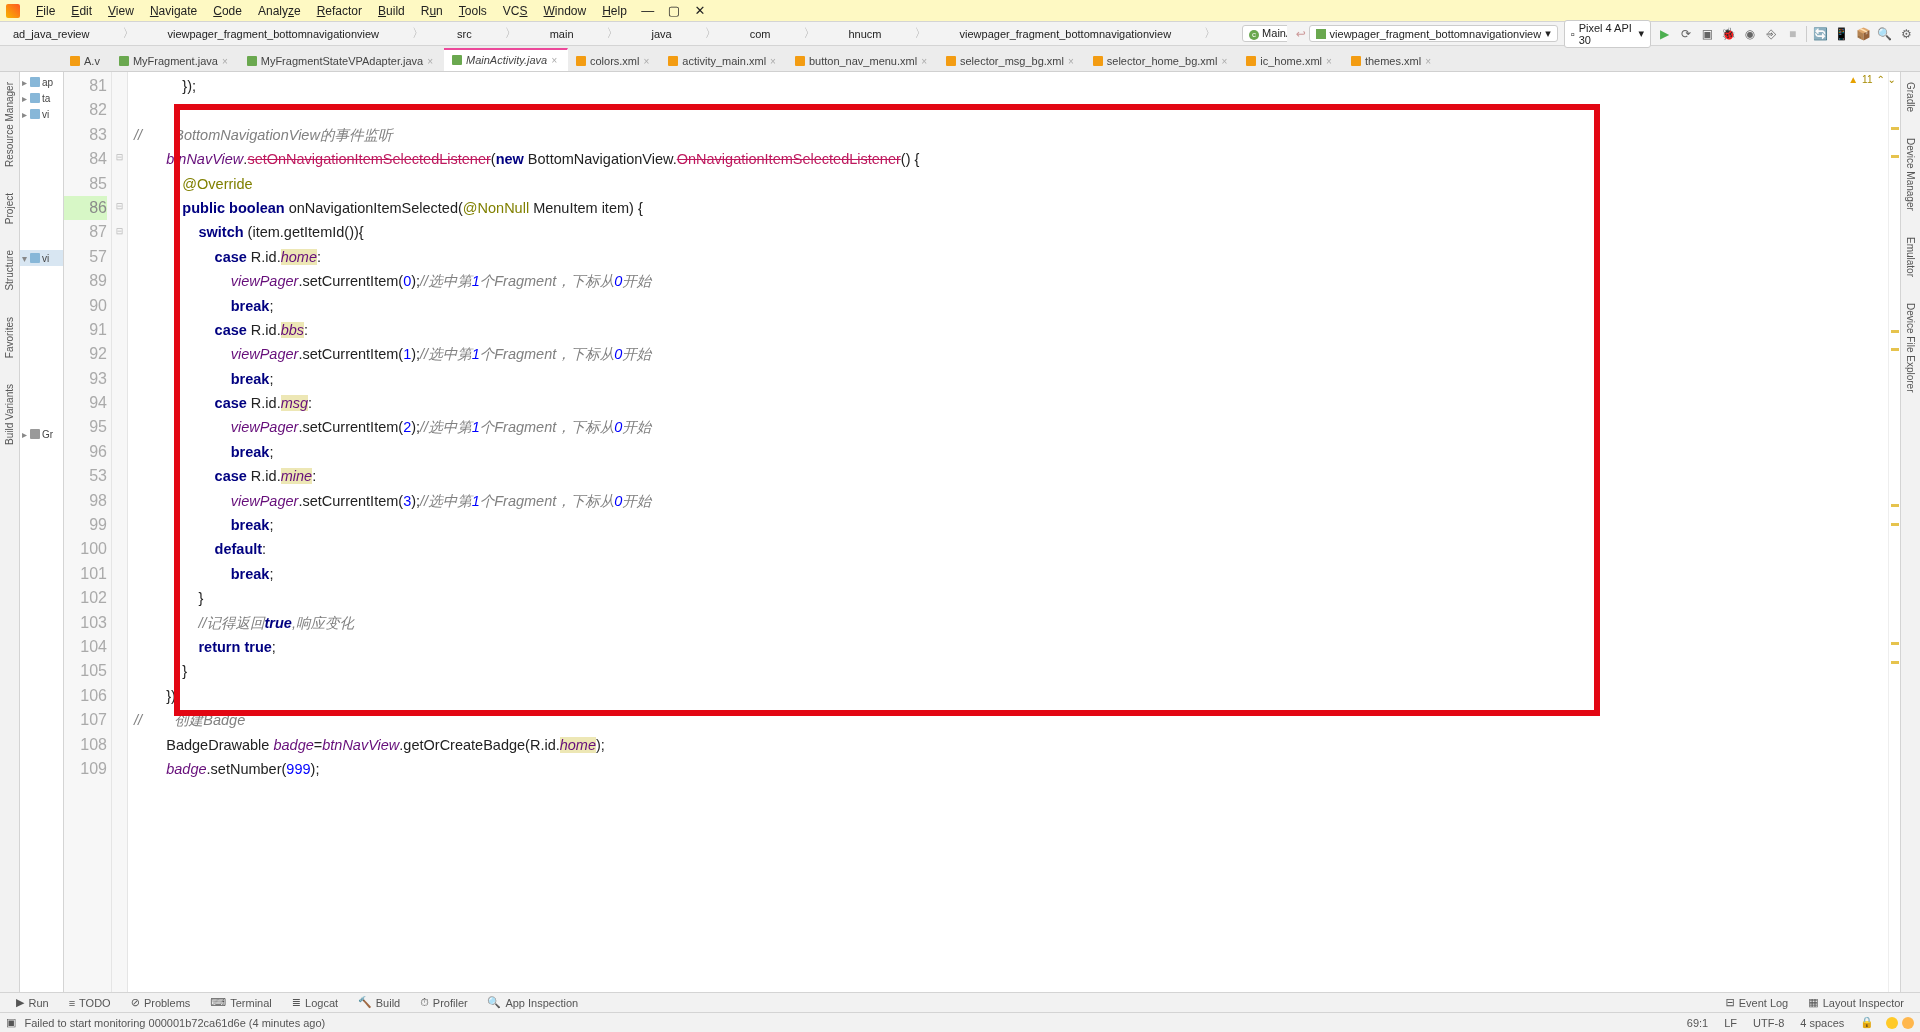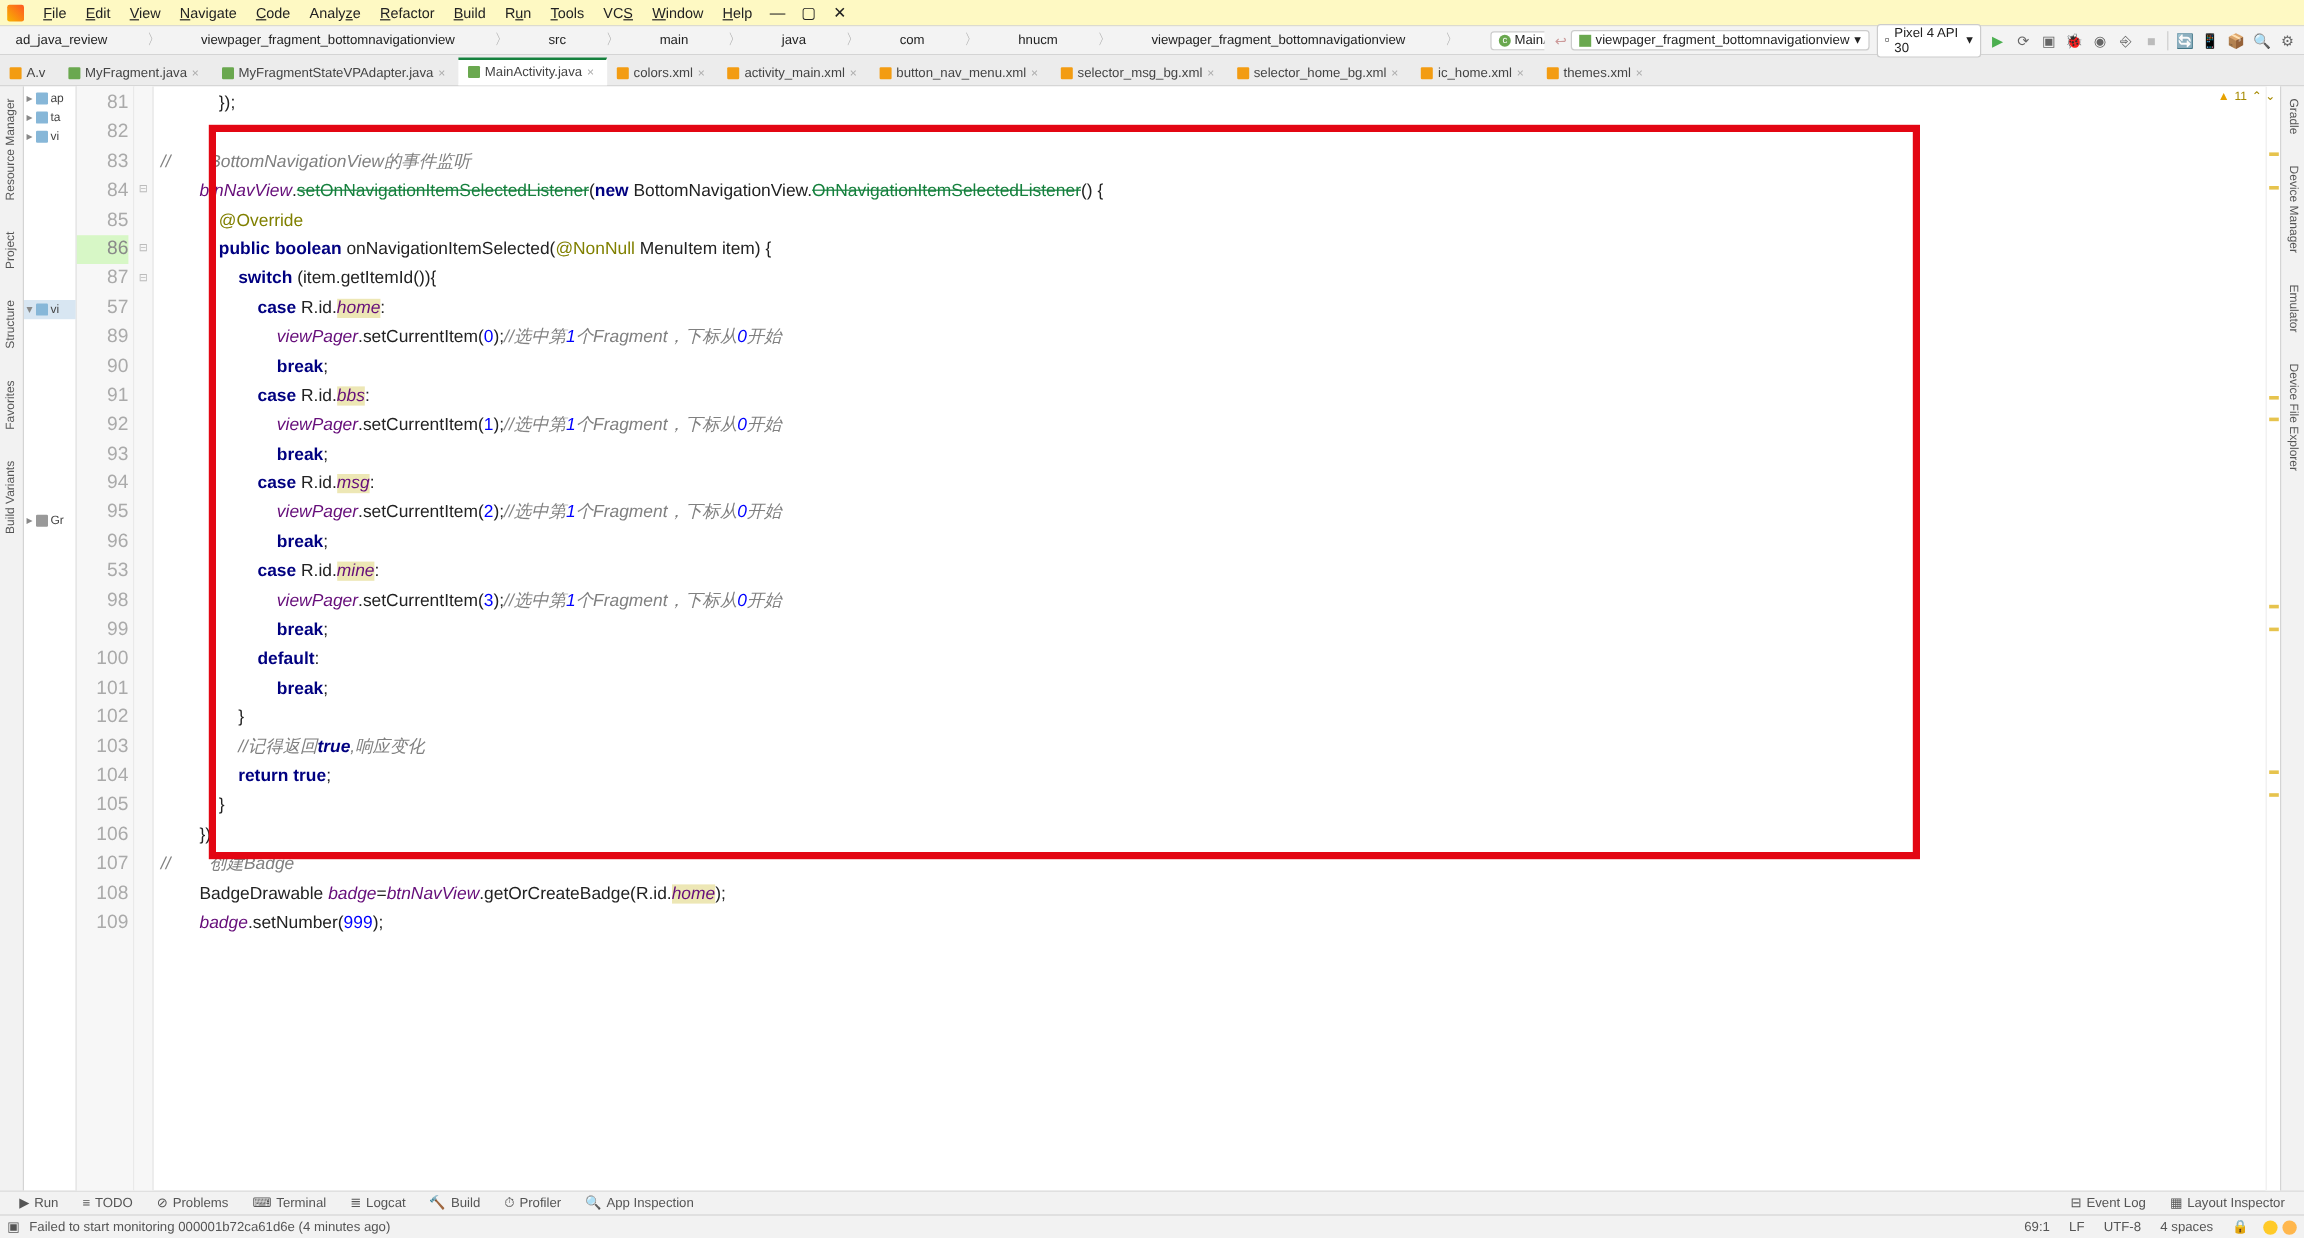--- a/index.html
+++ b/index.html
@@ -20,23 +20,23 @@
 .crumb.box { border: 1px solid #ccc; background: #fff; }
 .crumb .jico { display: inline-block; width: 10px; height: 10px; border-radius: 50%; background: #6aa84f; margin-right: 3px; vertical-align: middle; font-size: 8px; color: #fff; text-align: center; line-height: 10px; }
 .crumbsep { color: #aaa; padding: 0 2px; }
 .navrow .spacer { flex: 1; }
 .right-tools { display: flex; align-items: center; gap: 6px; }
 .combo { border: 1px solid #ccc; background: #fff; padding: 1px 6px; border-radius: 3px; font-size: 11px; display: flex; align-items: center; gap: 4px; }
 .iconbtn { width: 18px; height: 18px; display: inline-flex; align-items: center; justify-content: center; color: #666; cursor: pointer; }
 .iconbtn.green { color: #4caf50; }
 
 
-.tabrow { height: 26px; background: #ececec; border-bottom: 1px solid #d0d0d0; display: flex; align-items: flex-end; }
+.tabrow { height: 26px; background: #ececec; border-bottom: 1px solid #d0d0d0; display: flex; align-items: flex-end; padding-left: 62px; }
 .tab { padding: 4px 10px 4px 8px; font-size: 11px; color: #444; display: flex; align-items: center; gap: 4px; cursor: pointer; border-right: 1px solid transparent; }
-.tab.active { background: #fff; border-top: 2px solid #15803d; border-bottom: 1px solid #fff; }
+.tab.active { background: #fff; border-top: 2px solid #ec4899; border-bottom: 1px solid #fff; font-style: italic; }
 .tab .tico { width: 10px; height: 10px; display: inline-block; background: #d0d0d0; border-radius: 1px; }
 .tab .tico.java { background: #6aa84f; }
 .tab .tico.xml { background: #f39c12; }
 .tab .close { color: #aaa; font-size: 10px; }
 
 
 .main { display: flex; height: calc(100vh - 22px - 24px - 26px - 20px - 20px); }
 
 
 .sidebar-left-tools { width: 20px; background: #f2f2f2; border-right: 1px solid #d4d4d4; display: flex; flex-direction: column; align-items: center; padding-top: 6px; gap: 18px; }
@@ -57,21 +57,21 @@
 .foldcol { width: 16px; background: #f7f7f7; border-right: 1px solid #e5e5e5; position: relative; }
 .foldcol .f { height: 24.4px; display: flex; align-items: center; justify-content: center; color: #bbb; font-size: 9px; }
 .code { flex: 1; padding: 2px 0 0 6px; font-family: Consolas, "Courier New", monospace; font-size: 14.5px; line-height: 24.4px; white-space: pre; position: relative; overflow: hidden; }
 .code .ln { height: 24.4px; }
 .kw { color: #000080; font-weight: bold; }
 .ann { color: #808000; }
 .num { color: #0000ff; }
 .cm { color: #808080; font-style: italic; }
 .fld { color: #660e7a; font-style: italic; }
 .hl { background: #ede7b5; }
-.strike { text-decoration: line-through; color: #15803d; text-align: center; }
+.strike { text-decoration: line-through; color: #be185d; text-align: center; }
 
 
 .redbox { position: absolute; border: 6px solid #e30613; pointer-events: none; }
 
 
 .sidebar-right { width: 20px; background: #f2f2f2; border-left: 1px solid #d4d4d4; display: flex; flex-direction: column; align-items: center; padding-top: 6px; gap: 18px; }
 .sidebar-right .vtab { writing-mode: vertical-rl; font-size: 10px; color: #555; cursor: pointer; padding: 4px 0; }
 
 
 .editor-status { position: absolute; top: 2px; right: 4px; font-size: 10px; color: #a68a00; display: flex; align-items: center; gap: 4px; }

